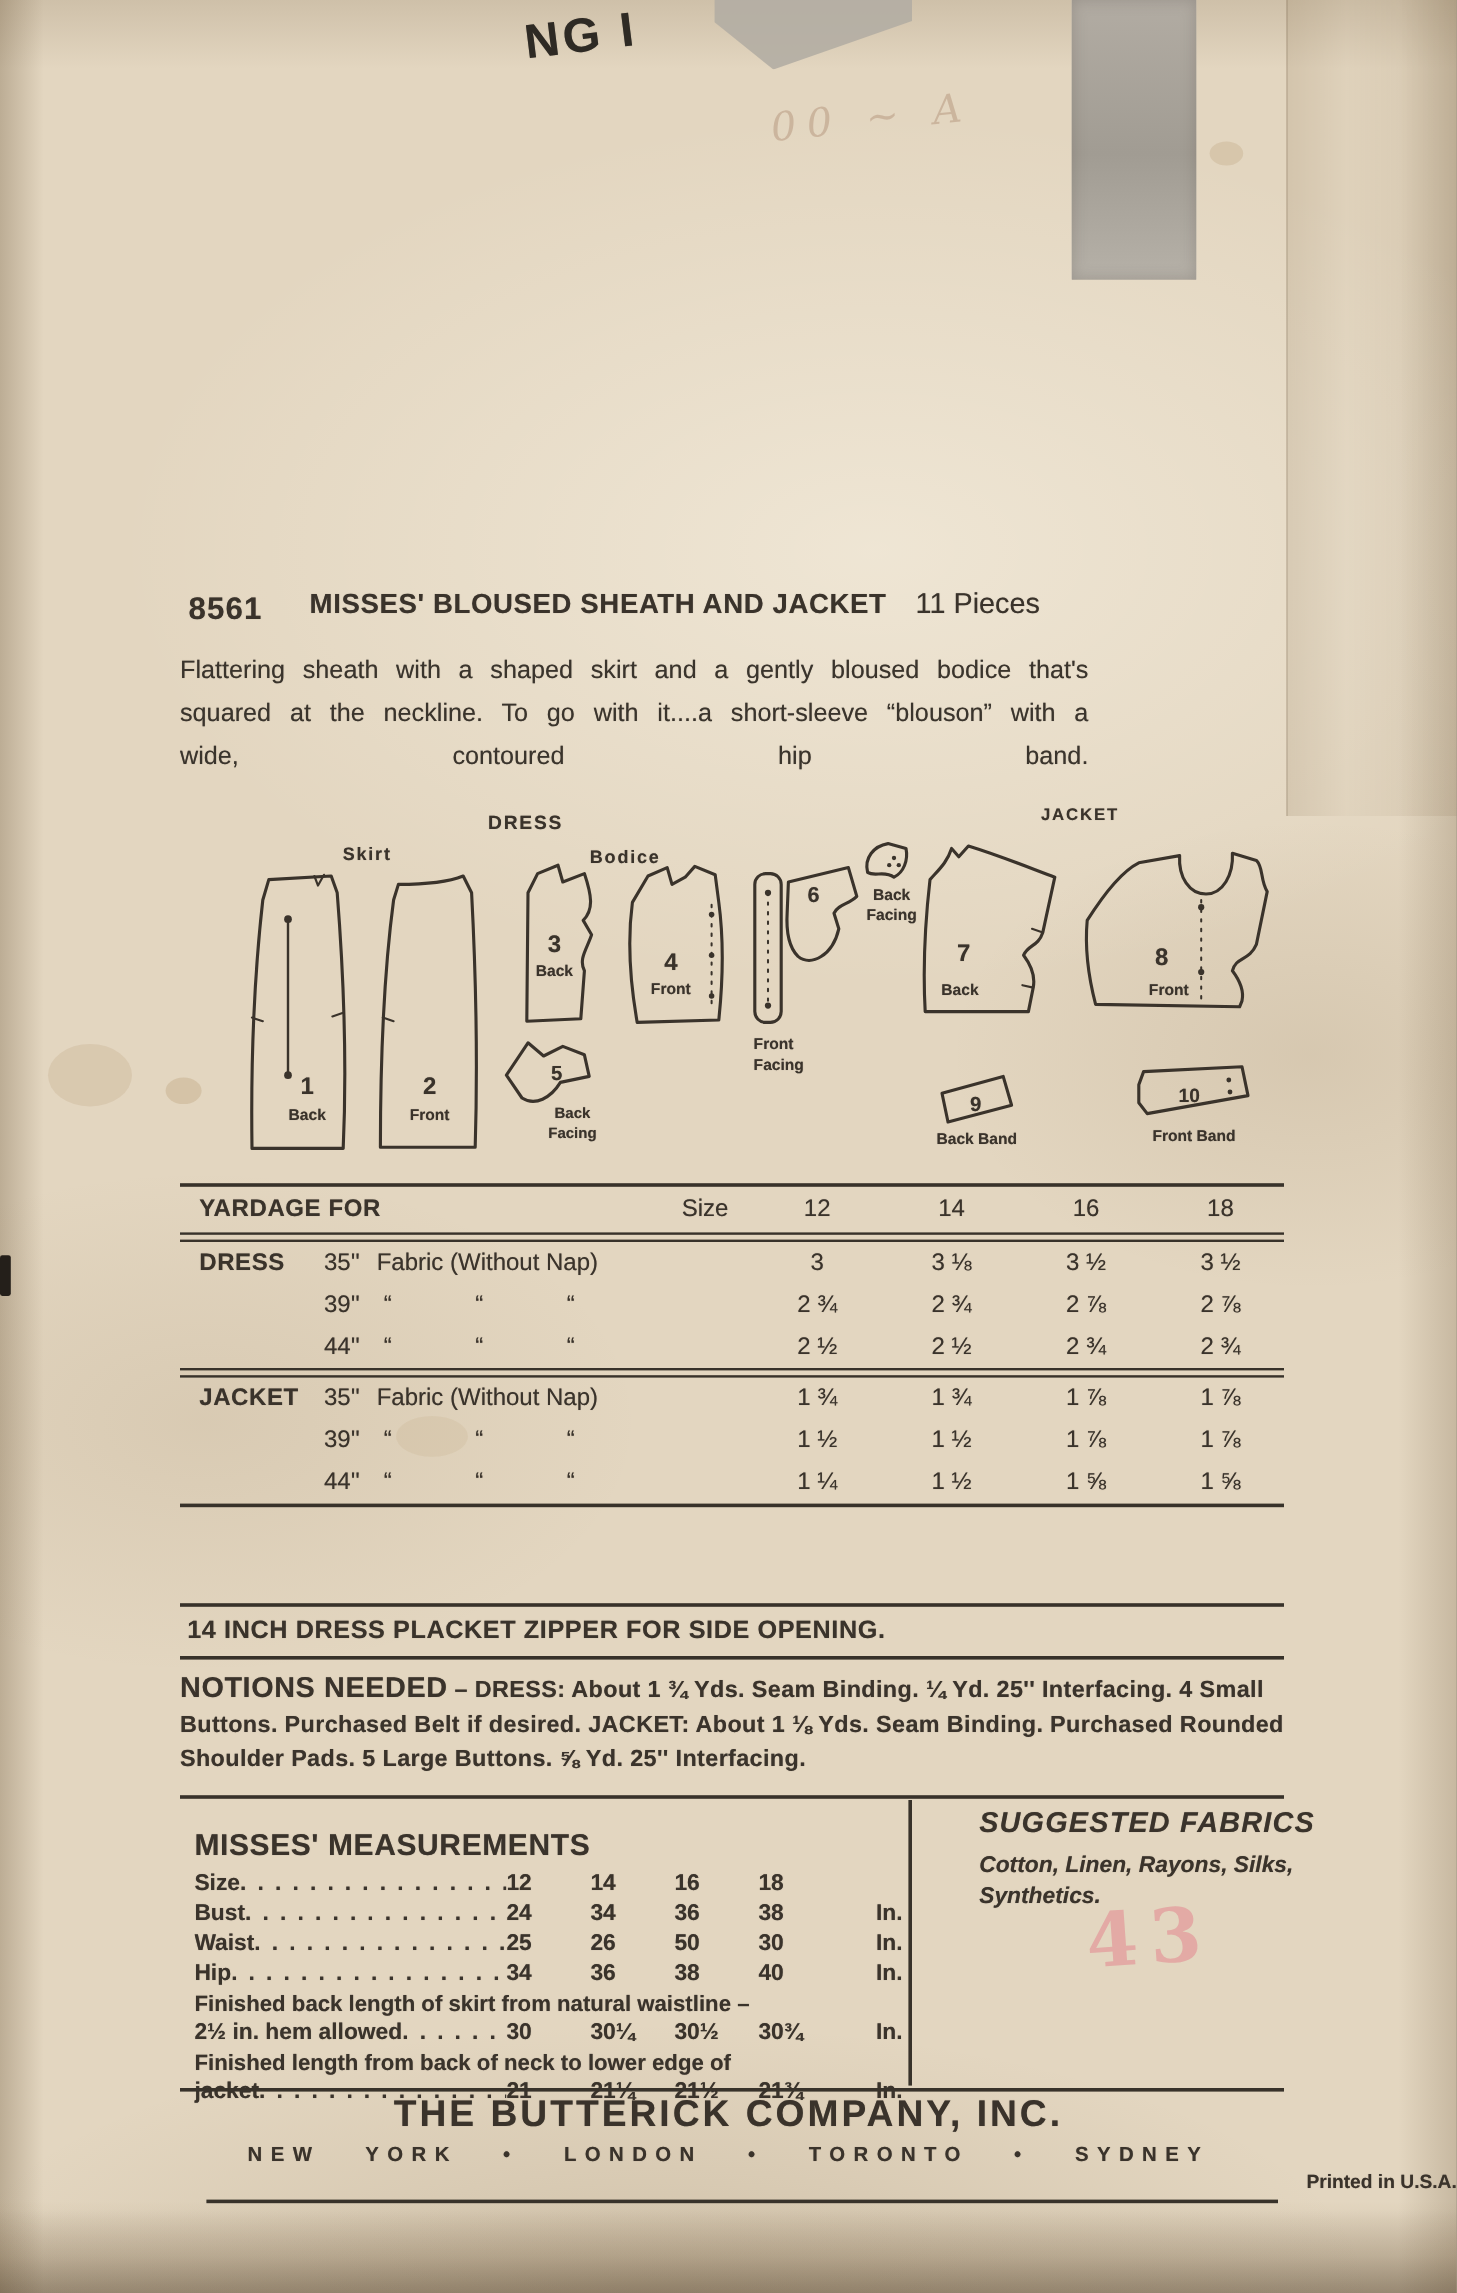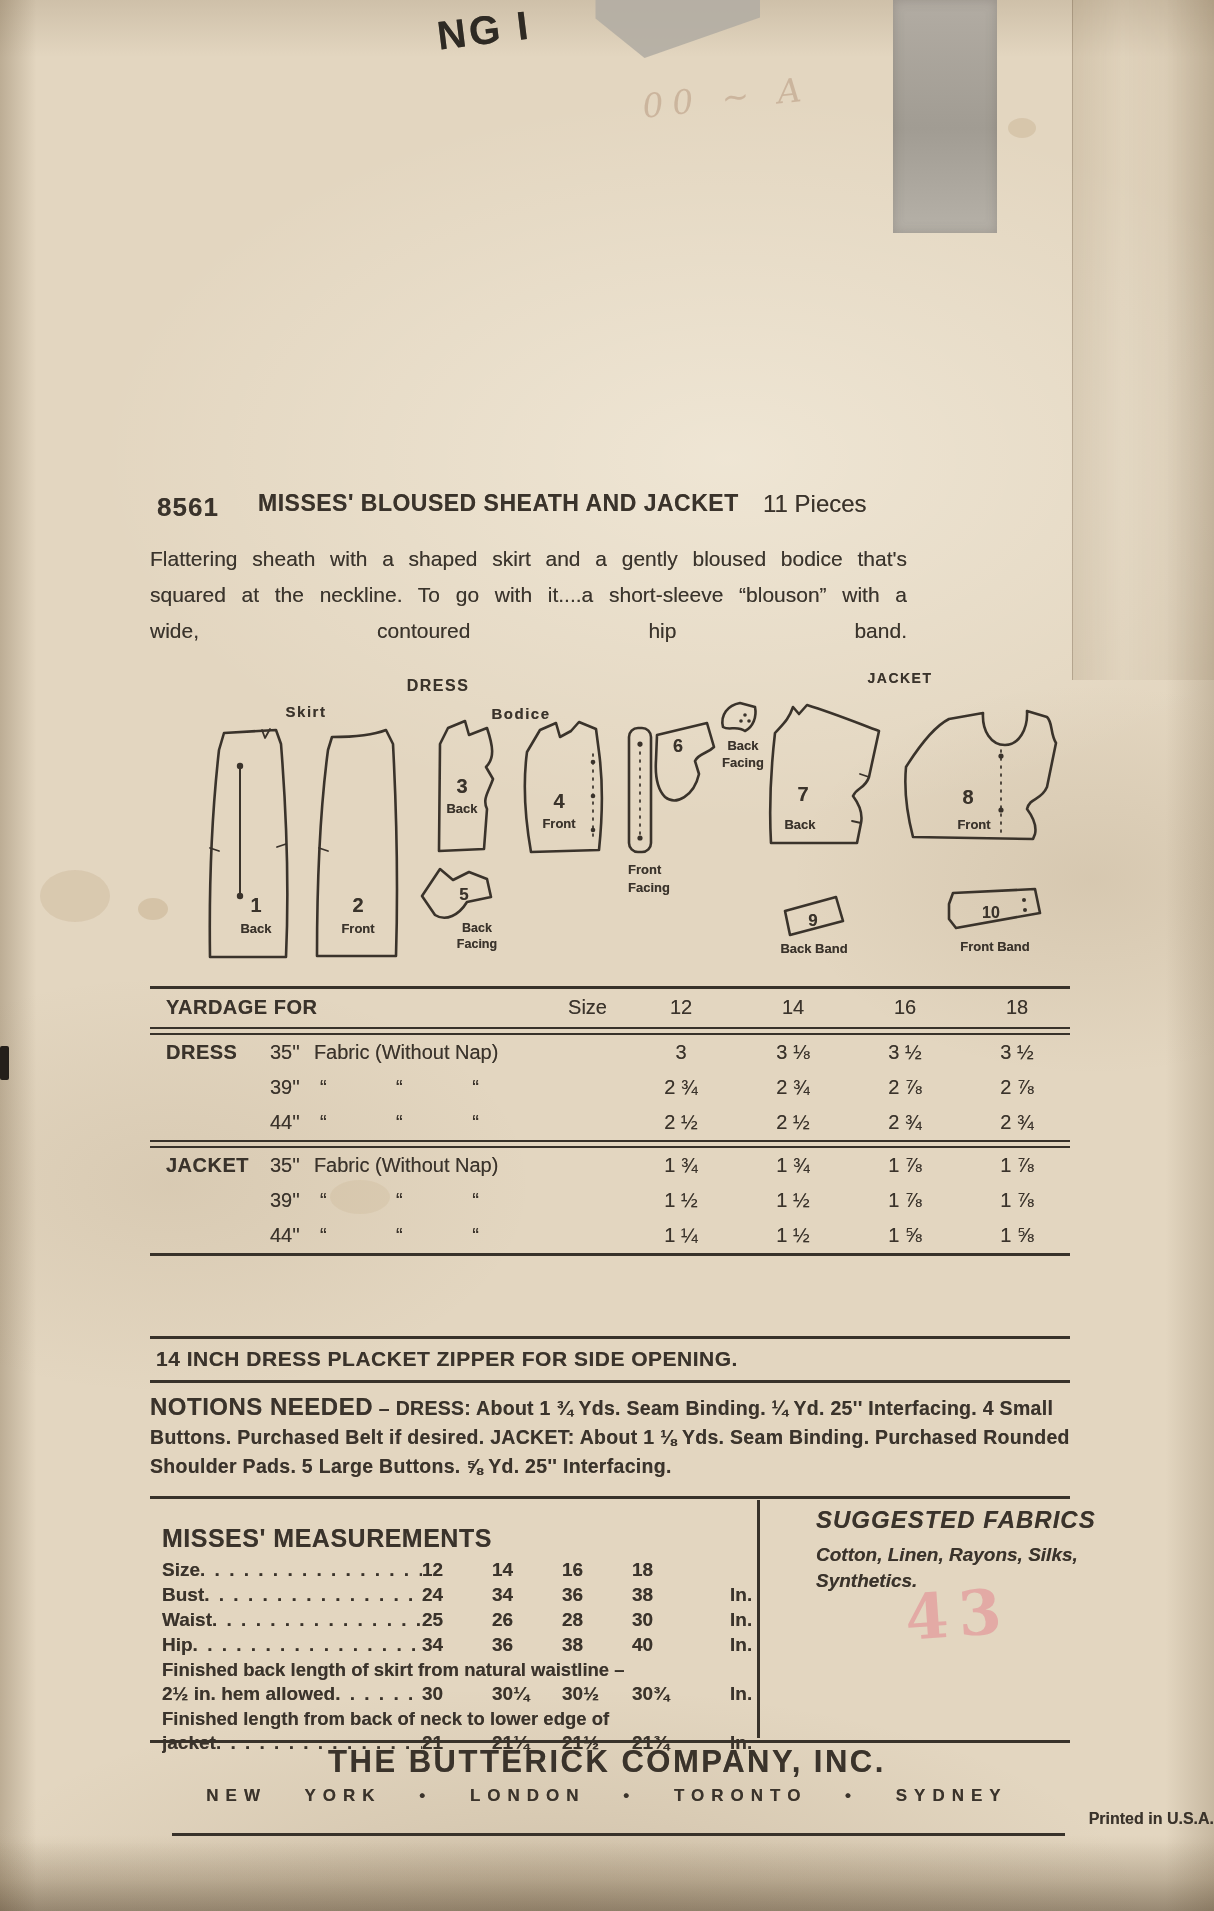--- a/index.html
+++ b/index.html
@@ -360,21 +360,21 @@
       <span class="mval">38</span>
       <span class="munit">In.</span>
     </div>
     <div class="mrow">
       <span class="mlab">
           <span>Waist</span>
           <span class="lead"></span>
         </span>
       <span class="mval">25</span>
       <span class="mval">26</span>
-      <span class="mval">28</span>
+      <span class="mval">50</span>
       <span class="mval">30</span>
       <span class="munit">In.</span>
     </div>
     <div class="mrow">
       <span class="mlab">
           <span>Hip</span>
           <span class="lead"></span>
         </span>
       <span class="mval">34</span>
       <span class="mval">36</span>

